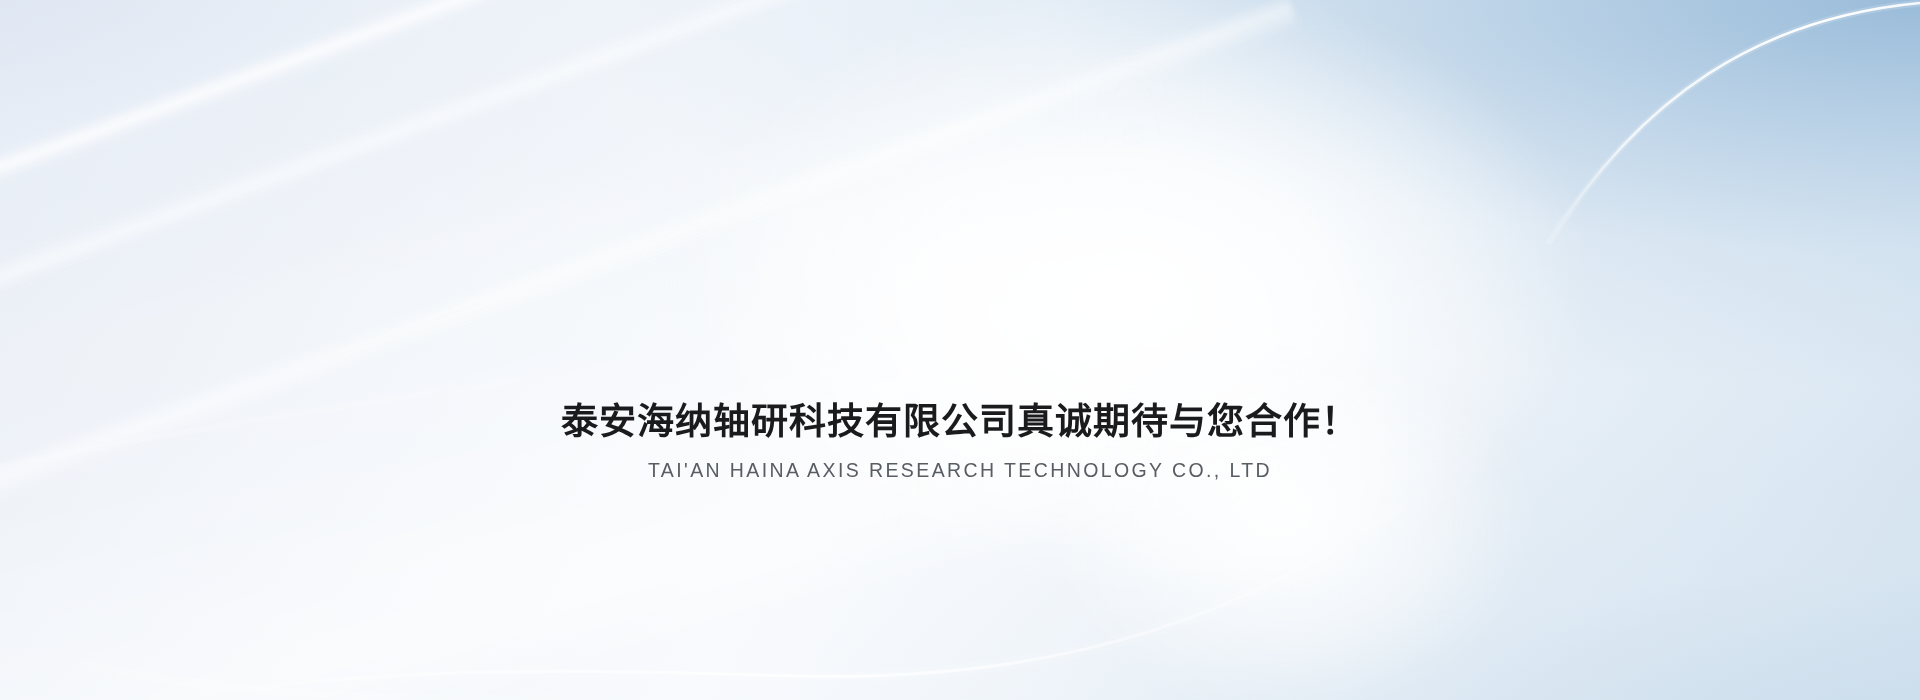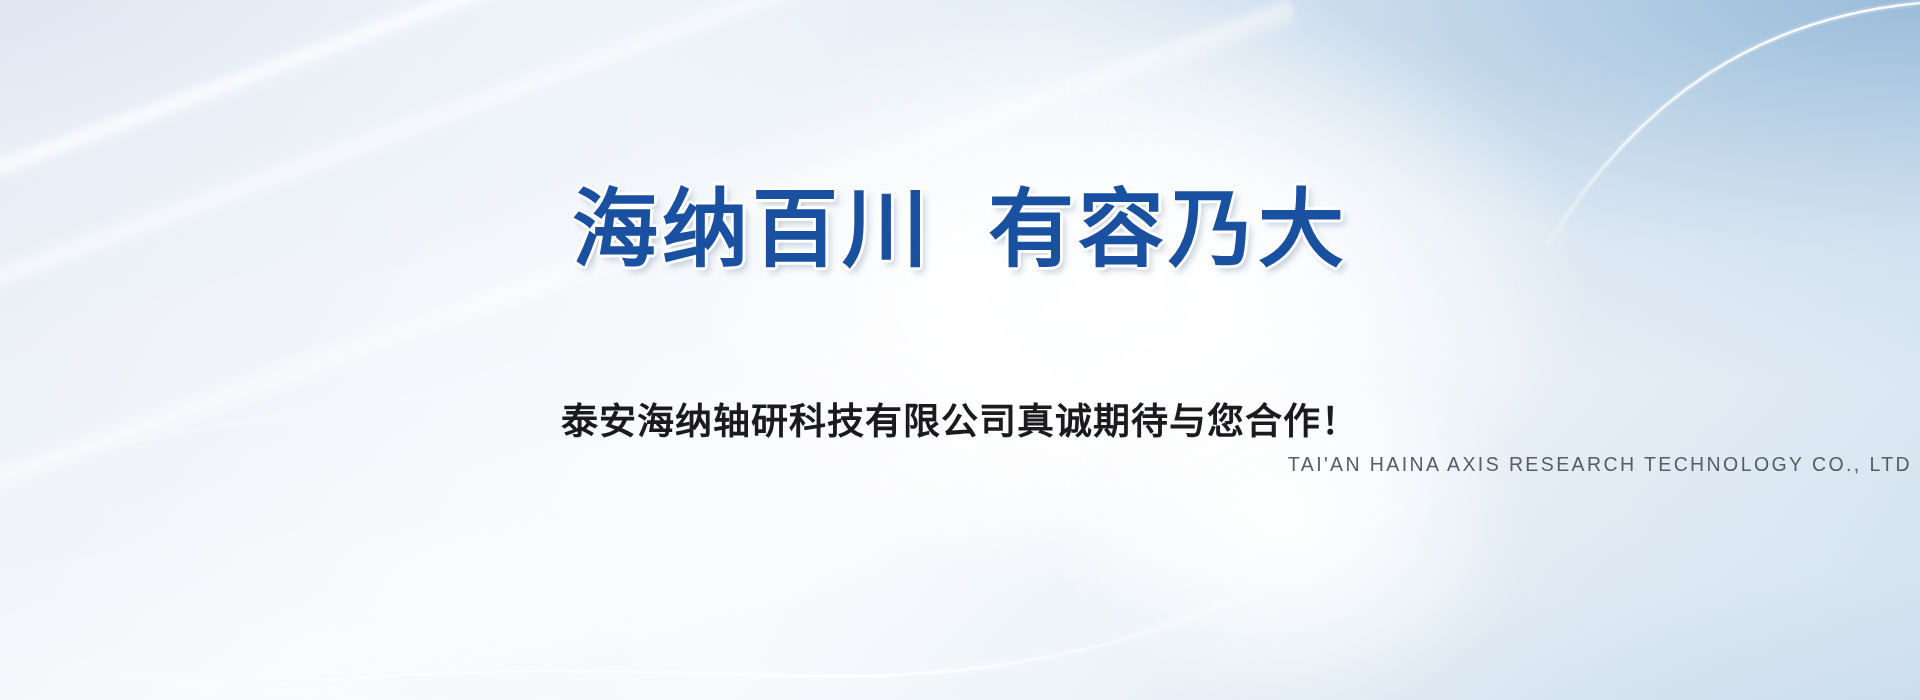--- a/index.html
+++ b/index.html
@@ -189,26 +189,26 @@
     right: 0;
     text-align: center;
     font-size: 37px;
     line-height: 1.25;
     font-weight: 600;
     letter-spacing: 1px;
     color: #1b1b1d;
   }
 
   .subtitle-en {
-    margin: 8px;
+    margin: 14px;
     position: absolute;
     top: 444px;
     left: 0;
     right: 0;
-    text-align: right;
+    text-align: center;
     font-size: 19.5px;
     line-height: 1.3;
     font-weight: 400;
     letter-spacing: 2.4px;
     color: #585d63;
   }
 </style>
 </head>
 <body>
 
@@ -248,20 +248,19 @@
 
     <path d="M150,700 C430,660 620,672 800,676 C1070,682 1250,612 1400,506" fill="none" stroke="url(#swooshFade)" stroke-width="3.2" opacity="0.85"></path>
     <path d="M150,700 C430,660 620,672 800,676 C1070,682 1250,612 1400,506" fill="none" stroke="#ffffff" stroke-width="13" opacity="0.12"></path>
 
     <path d="M0,645 C200,700 430,706 700,694" fill="none" stroke="url(#swooshFade2)" stroke-width="9" opacity="0.55"></path>
 
     <path d="M-20,470 C180,430 330,408 520,380" fill="none" stroke="#ffffff" stroke-width="6" opacity="0.18"></path>
   </svg>
 
   <div class="content">
-    <h1 class="headline">海纳百川  有容乃大</h1>
 
     <p class="subtitle-cn">泰安海纳轴研科技有限公司真诚期待与您合作！</p>
 
     <p class="subtitle-en">TAI'AN HAINA AXIS RESEARCH TECHNOLOGY CO., LTD</p>
   </div>
 
 </div>
 
 </body></html>

